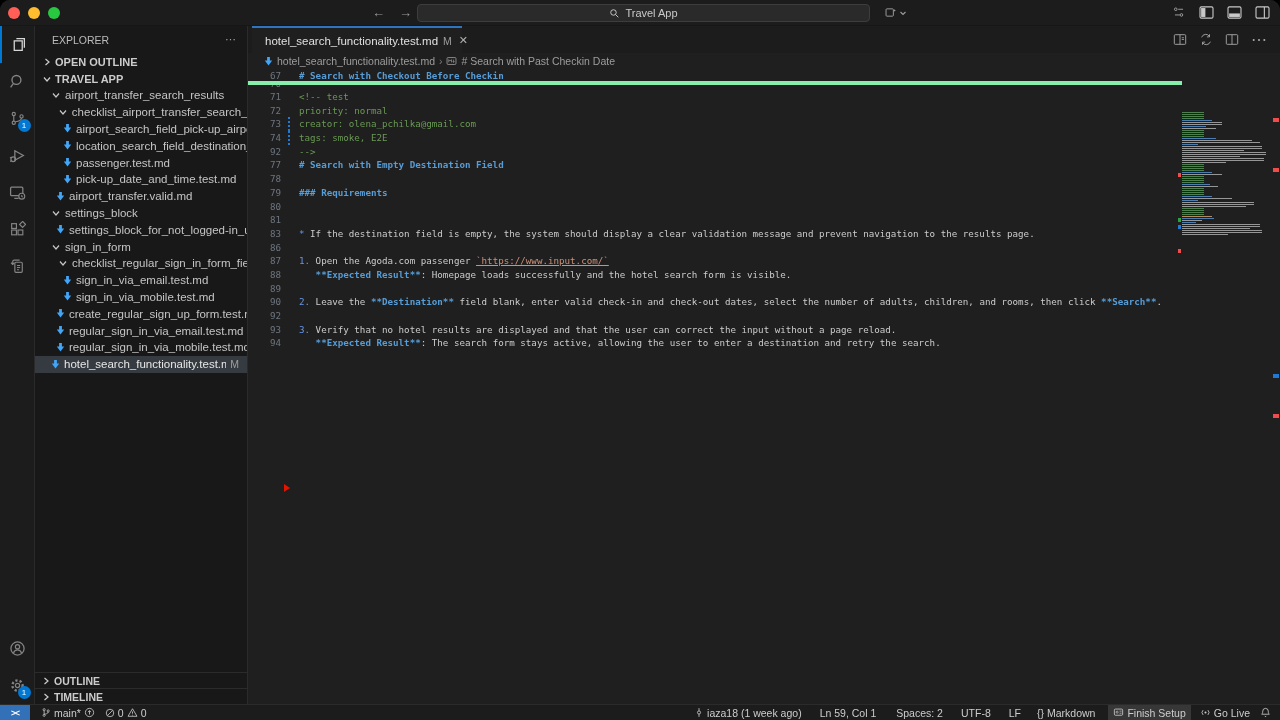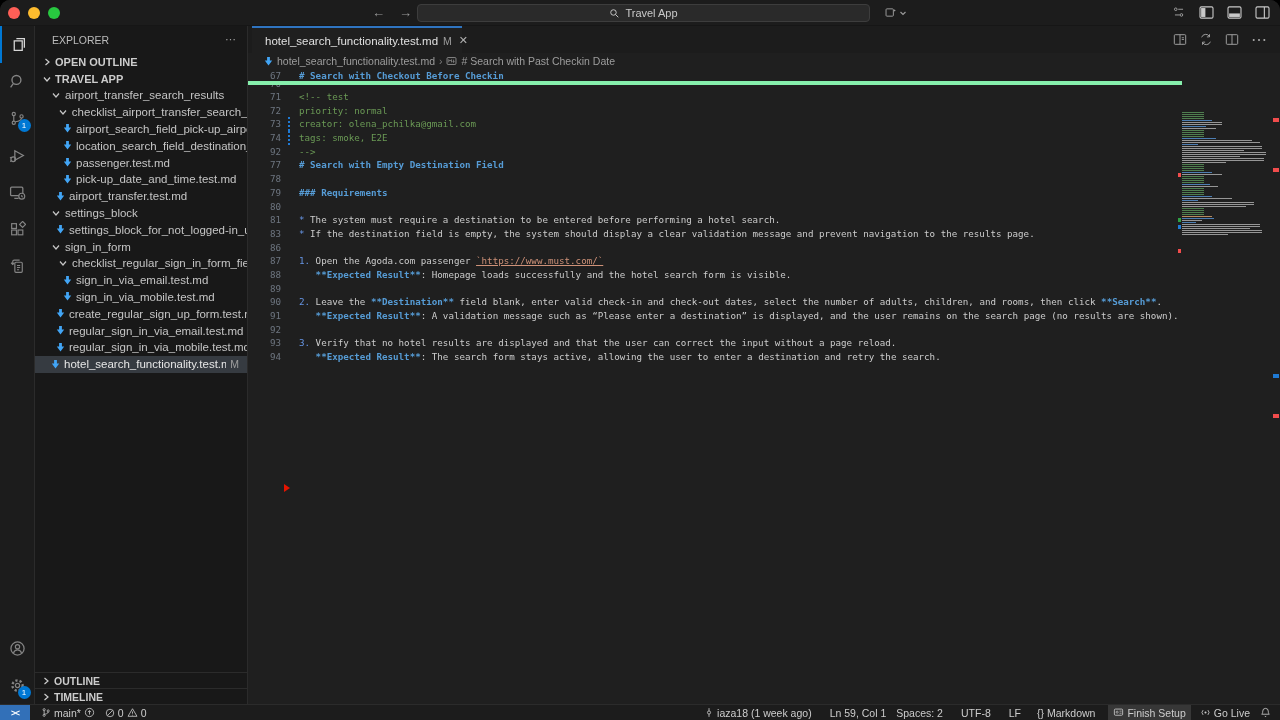--- a/index.html
+++ b/index.html
@@ -300,21 +300,21 @@
               </svg>
             </span>
             <span class="tlabel">pick-up_date_and_time.test.md</span>
           </div>
           <div class="trow" style="padding-left:21px">
             <span class="ficon">
               <svg width="9" height="9" viewBox="0 0 9 9">
                 <path d="M3.1 0h2.8v3.6h2.3L4.5 8.6 0.8 3.6h2.3z" fill="#42a5f5"></path>
               </svg>
             </span>
-            <span class="tlabel">airport_transfer.test.md</span>
+            <span class="tlabel">airport_transfer.valid.md</span>
           </div>
           <div class="trow" style="padding-left:16px">
             <span class="chev">
               <svg width="8" height="8" viewBox="0 0 8 8">
                 <path d="M1 2.5l3 3.5 3-3.5" stroke="#c5c5c5" fill="none" stroke-width="1.2"></path>
               </svg>
             </span>
             <span class="tlabel">settings_block</span>
           </div>
           <div class="trow" style="padding-left:21px">
@@ -494,49 +494,44 @@
             <div class="cl">
               <span class="ln">79</span>
               <span class="lc"><span class="sh">### Requirements</span></span>
             </div>
             <div class="cl">
               <span class="ln">80</span>
               <span class="lc"></span>
             </div>
             <div class="cl">
               <span class="ln">81</span>
-              <span class="lc"><span class="sn">* </span><span class="st">The system must require a destination to be entered before performing a hotel search.</span></span>
             </div>
             <div class="cl">
               <span class="ln">83</span>
               <span class="lc"><span class="sn">* </span><span class="st">If the destination field is empty, the system should display a clear validation message and prevent navigation to the results page.</span></span>
             </div>
             <div class="cl">
               <span class="ln">86</span>
               <span class="lc"></span>
             </div>
             <div class="cl">
               <span class="ln">87</span>
-              <span class="lc"><span class="sn">1. </span><span class="st">Open the Agoda.com passenger </span><span class="sl">`https://www.must.com/`</span></span>
+              <span class="lc"><span class="sn">1. </span><span class="st">Open the Agoda.com passenger </span><span class="sl">`https://www.input.com/`</span></span>
             </div>
             <div class="cl">
               <span class="ln">88</span>
               <span class="lc"><span class="st">   </span><span class="sb">**Expected Result**</span><span class="st">: Homepage loads successfully and the hotel search form is visible.</span></span>
             </div>
             <div class="cl">
               <span class="ln">89</span>
               <span class="lc"></span>
             </div>
             <div class="cl">
               <span class="ln">90</span>
               <span class="lc"><span class="sn">2. </span><span class="st">Leave the </span><span class="sb">**Destination**</span><span class="st"> field blank, enter valid check-in and check-out dates, select the number of adults, children, and rooms, then click </span><span class="sb">**Search**</span><span class="st">.</span></span>
-            </div>
-            <div class="cl">
-              <span class="ln">91</span>
-              <span class="lc"><span class="st">   </span><span class="sb">**Expected Result**</span><span class="st">: A validation message such as “Please enter a destination” is displayed, and the user remains on the search page (no results are shown).</span></span>
             </div>
             <div class="cl">
               <span class="ln">92</span>
               <span class="lc"></span>
             </div>
             <div class="cl">
               <span class="ln">93</span>
               <span class="lc"><span class="sn">3. </span><span class="st">Verify that no hotel results are displayed and that the user can correct the input without a page reload.</span></span>
             </div>
             <div class="cl">
@@ -660,21 +655,21 @@
       <div class="st-item">
         <svg width="10" height="11" viewBox="0 0 16 16">
             <circle cx="8" cy="8" r="2.5" stroke="#cccccc" fill="none" stroke-width="1.3"></circle>
             <path d="M8 1v4.5M8 10.5V15" stroke="#cccccc" stroke-width="1.3"></path>
           </svg>
         <span>iaza18 (1 week ago)</span>
       </div>
       <div class="st-item" style="margin-left:8px;">
         <span>Ln 59, Col 1</span>
       </div>
-      <div class="st-item" style="margin-left:0;justify-content:flex-end;">
+      <div class="st-item" style="margin-left:10px;justify-content:flex-end;">
         <span>Spaces: 2</span>
       </div>
       <div class="st-item" style="margin-left:8px;">
         <span>UTF-8</span>
       </div>
       <div class="st-item" style="margin-left:8px;">
         <span>LF</span>
       </div>
       <div class="st-item" style="margin-left:6px;">
         <span>{}</span>

